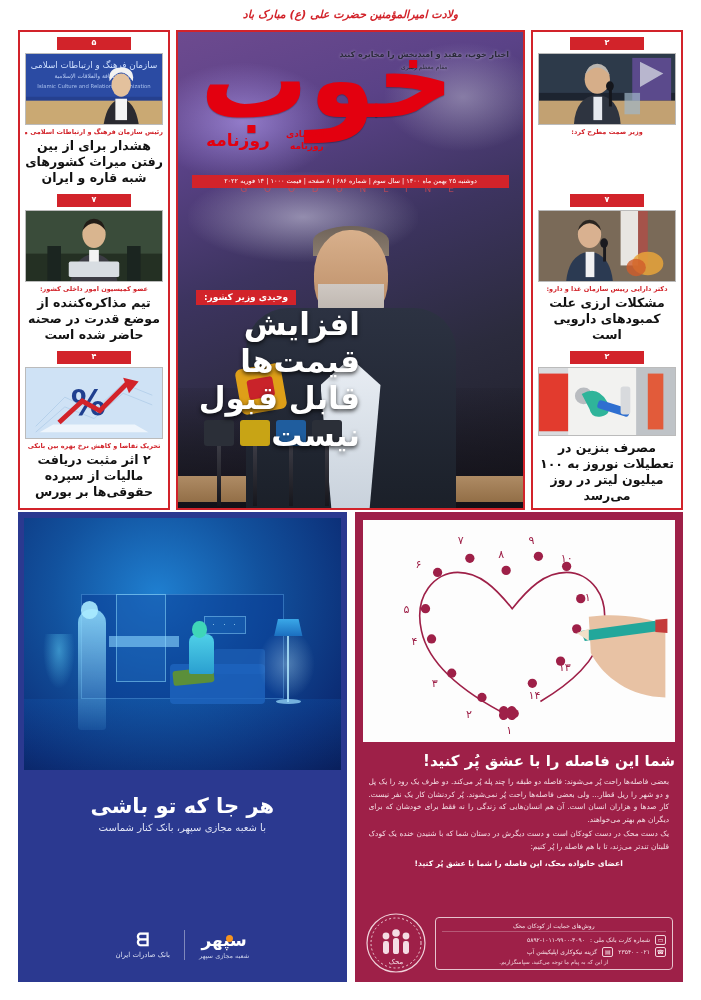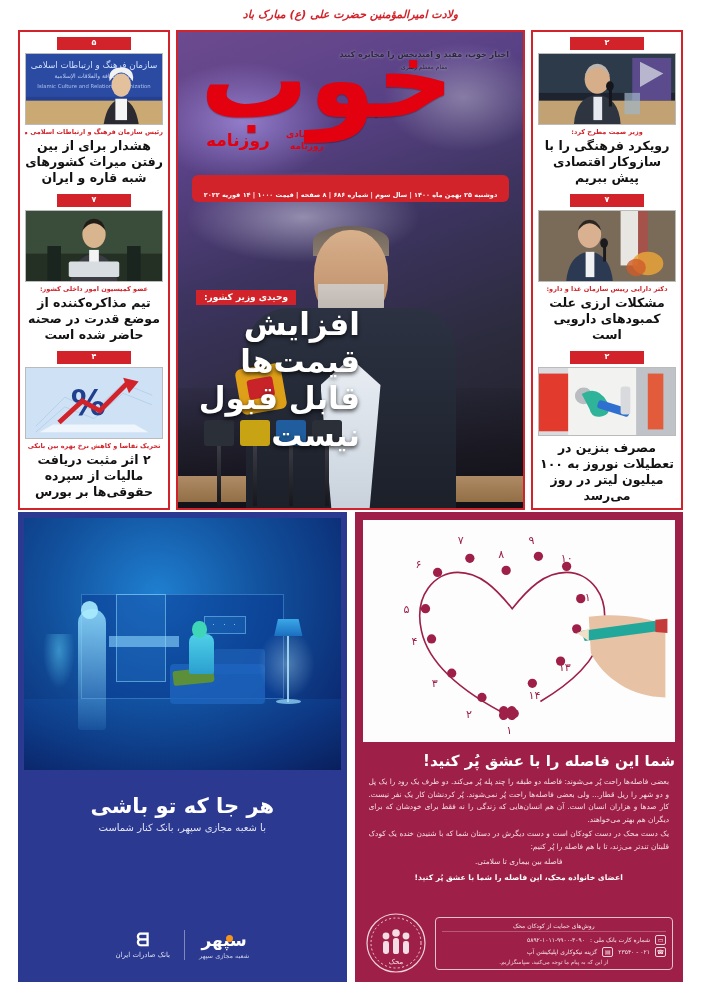--- a/index.html
+++ b/index.html
@@ -100,23 +100,23 @@
   }
   .mast-latin {
     position: absolute; top: 128px; left: 20px; right: 20px;
     color: #d24a52; font-size: 9px; letter-spacing: 7px;
     text-align: center; opacity: .75;
     font-family: "DejaVu Sans", sans-serif; direction: ltr; margin-top: 24px;
   }
   .dateline {
     position: absolute; top: 143px; left: 14px; right: 14px;
     background: #d2232a; color: #fff;
-    font-size: 6.5px; font-weight: bold;
-    text-align: center; padding: 16px 0 3px 0;
-    letter-spacing: .2px; white-space: nowrap; overflow: hidden; border-radius: 6px;
+    font-size: 6.5px; font-weight: normal;
+    text-align: center; padding: 2px 0 3px 0;
+    letter-spacing: .2px; white-space: nowrap; overflow: hidden;
   }
   .leader-quote {
     position: absolute; top: 17px; right: 14px;
     color: #2a2a3a; font-size: 8px; font-weight: bold;
     text-align: center; line-height: 11px;
     text-shadow: 0 0 3px rgba(255,255,255,.5);
   }
   .leader-quote small { display:block; font-size: 6px; font-weight: normal; margin-top:1px; }
 
   
@@ -289,21 +289,20 @@
             <ellipse cx="60" cy="26" rx="13" ry="15" fill="#d6ae89"></ellipse>
             <path d="M47 22 q13 -16 26 0 q-4 -12 -13 -12 q-9 0 -13 12z" fill="#b9b5b0"></path>
             <path d="M36 72 q2 -28 24 -30 q22 2 24 30z" fill="#2e3440"></path>
             <rect x="56" y="44" width="9" height="24" fill="#e6e9ef"></rect>
             <rect x="72" y="34" width="3" height="20" fill="#14161c"></rect>
             <ellipse cx="73" cy="33" rx="4" ry="5" fill="#14161c"></ellipse>
             <rect x="88" y="40" width="16" height="22" fill="#9fb6c8" opacity=".7"></rect>
           </svg>
         </div>
         <div class="kicker">وزیر صمت مطرح کرد:</div>
-        <div class="side-head">رویکرد فرهنگی را با سازوکار اقتصادی پیش ببریم</div>
       </div>
 
       <div class="side-item">
         <div class="pagenum">۷</div>
         <div class="thumb">
           <svg viewBox="0 0 140 72" width="100%" height="100%" preserveAspectRatio="none">
             <rect width="140" height="72" fill="#6d5f50"></rect>
             <rect x="0" y="0" width="140" height="72" fill="#7a6a58"></rect>
             <rect x="84" y="0" width="18" height="56" fill="#e8e6e2"></rect>
             <rect x="102" y="0" width="10" height="56" fill="#cf3b3b" opacity=".5"></rect>
@@ -497,21 +496,20 @@
             <path d="M216 110 L290 100 L294 110 L220 120 Z" fill="#22a79b"></path>
             <polygon points="212,112 224,108 224,120" fill="#f0e0c8"></polygon>
             <polygon points="290,99 302,98 302,112 290,111" fill="#c43b3b"></polygon>
           </g>
         </svg>
       </div>
       <div class="mahak-headline">شما این فاصله را با عشق پُر کنید!</div>
       <div class="mahak-body">
         <p>بعضی فاصله‌ها راحت پُر می‌شوند: فاصله دو طبقه را چند پله پُر می‌کند. دو طرف یک رود را یک پل و دو شهر را ریل قطار... ولی بعضی فاصله‌ها راحت پُر نمی‌شوند. پُر کردنشان کار یک نفر نیست. کار صدها و هزاران انسان است. آن هم انسان‌هایی که زندگی را نه فقط برای خودشان که برای دیگران هم بهتر می‌خواهند.</p>
         <p>یک دست محک در دست کودکان است و دست دیگرش در دستان شما که با شنیدن خنده یک کودک قلبتان تندتر می‌زند، تا با هم فاصله را پُر کنیم:</p>
-        <p class="c">فاصله بین بیماری تا سلامتی.</p>
         <div class="mahak-final">اعضای خانواده محک، این فاصله را شما با عشق پُر کنید!</div>
       </div>
       <div class="mahak-footer">
         <div class="mahak-contact">
           <div class="mc-title">روش‌های حمایت از کودکان محک</div>
           <div class="mc-row">
             <span class="mc-ico">▭</span>
             <span>شماره کارت بانک ملی :</span>
             <span>۵۸۹۲-۱۰۱۱-۹۹۰۰-۳۰۹۰</span>
           </div>

